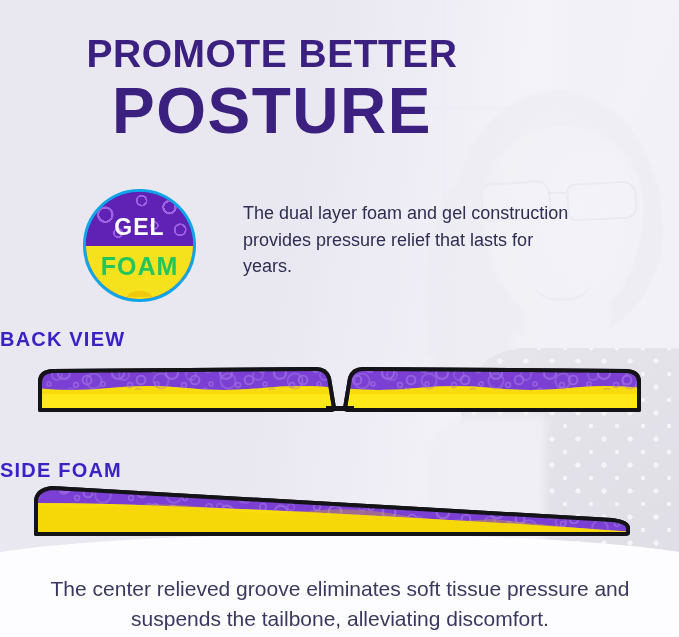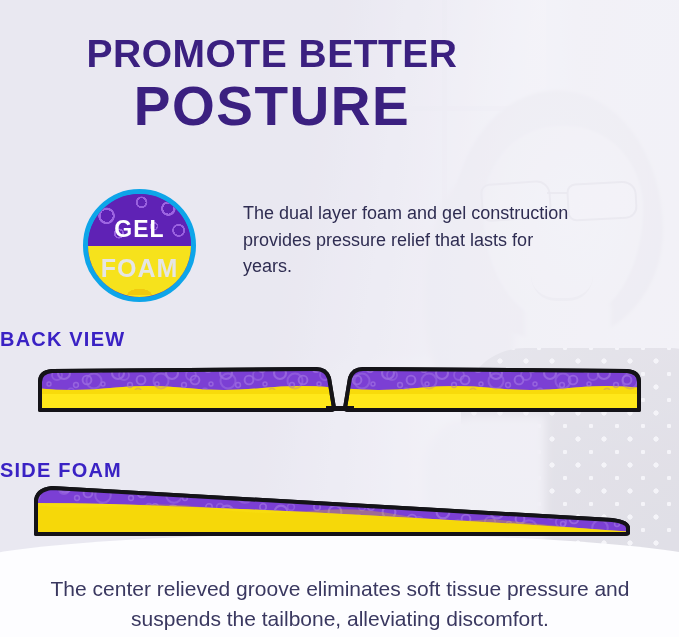--- a/index.html
+++ b/index.html
@@ -178,35 +178,35 @@
     color: #3b2080;
   }
   .headline .line1 {
     font-size: 39px;
     font-weight: bold;
     letter-spacing: 0.5px;
     line-height: 1.05;
     color: #3b2080;
   }
   .headline .line2 {
-    font-size: 55px;
+    font-size: 64px;
     font-weight: bold;
     letter-spacing: 1.5px;
     line-height: 1.08;
     color: #3b2080;
     margin-top: 2px;
   }
 
   
   .badge {
     position: absolute;
     left: 83px; top: 189px;
     width: 113px; height: 113px;
     border-radius: 50%;
-    border: 5px solid #0ea5e9;
+    border: 3px solid #0ea5e9;
     overflow: hidden;
     background: #5f22b5;
     box-sizing: border-box;
   }
   .badge .b-top {
     position:absolute; left:0; top:0; width:100%; height:50%;
     background: #5f22b5;
   }
   .badge .b-bubbles {
     position:absolute; left:0; top:0; width:100%; height:50%;
@@ -231,21 +231,21 @@
       radial-gradient(ellipse 20px 10px at 50% 100%, #f0c90f 60%, transparent 62%),
       radial-gradient(ellipse 22px 11px at 88% 100%, #f0c90f 60%, transparent 62%);
   }
   .badge .b-label {
     position:absolute; left:0; width:100%;
     text-align:center;
     font-weight: bold;
     letter-spacing: 1px;
   }
   .badge .b-gel  { top: 22px; font-size: 23px; color:#ffffff; }
-  .badge .b-foam { top: 60px; font-size: 25px; color:#e5e5e5; }
+  .badge .b-foam { top: 60px; font-size: 25px; color:#22c55e; }
 
   
   .lead {
     position: absolute;
     left: 243px; top: 200px;
     width: 330px;
     font-size: 18px;
     line-height: 1.48;
     color: #2f2d52;
   }

